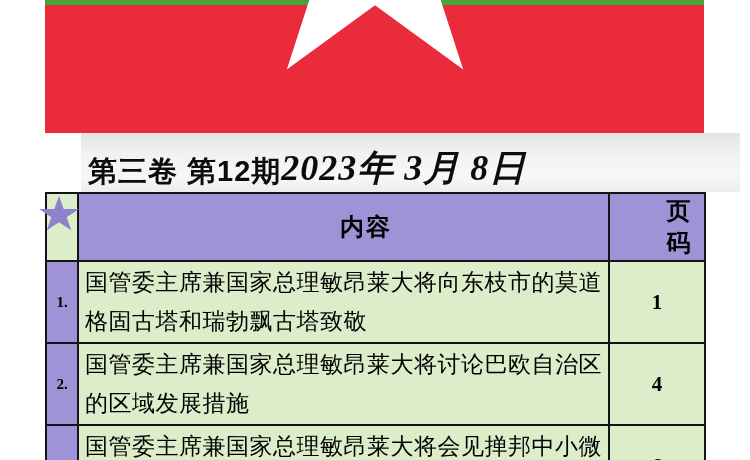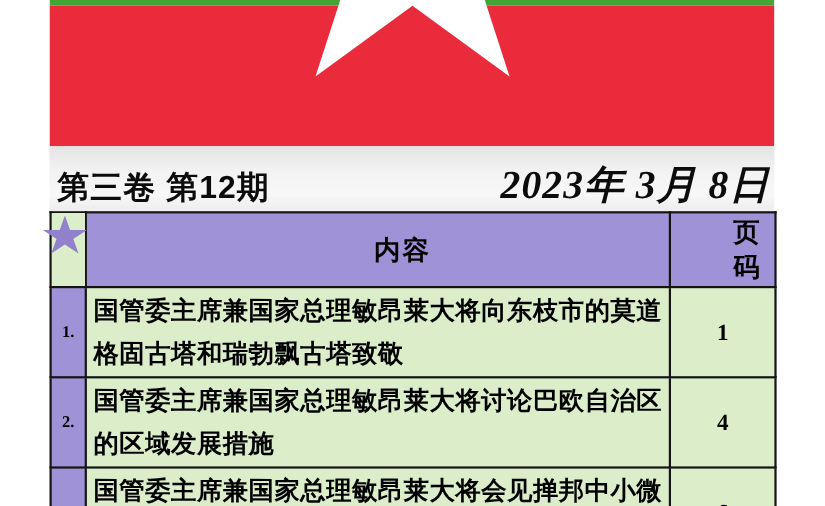--- a/index.html
+++ b/index.html
@@ -50,22 +50,22 @@
                        2.4% 34.5%, 38.8% 34.5%);
   }
   
   .masthead {
     box-sizing: border-box;
     width: 659px;
     height: 59px;
     background: linear-gradient(180deg, #e4e4e4 0%, #f3f3f3 40%, #f7f7f7 75%, #ededed 100%);
     display: flex;
     align-items: flex-end;
-    justify-content: space-between;
     padding: 0 4px 6px 7px;
+    margin-left: 36px;
   }
   .volume {
     font-weight: bold;
     font-size: 29px;
     color: #0c0c0c;
     letter-spacing: 1px;
     line-height: 1;
   }
   .issue-date {
     font-family: "Liberation Serif", serif;
@@ -122,21 +122,21 @@
     text-align: center;
     vertical-align: middle;
     font-family: "Liberation Serif", serif;
     font-weight: bold;
     font-size: 15px;
     color: #000000;
   }
   td.item {
     background: #dcedc9;
     vertical-align: middle;
-    font-weight: bold;
+    font-weight: normal;
     font-size: 23px;
     line-height: 39px;
     color: #000000;
     padding: 1px 6px 1px 6px;
     letter-spacing: 0.5px;
     word-break: break-all;
   }
   td.pg {
     background: #dcedc9;
     text-align: center;

